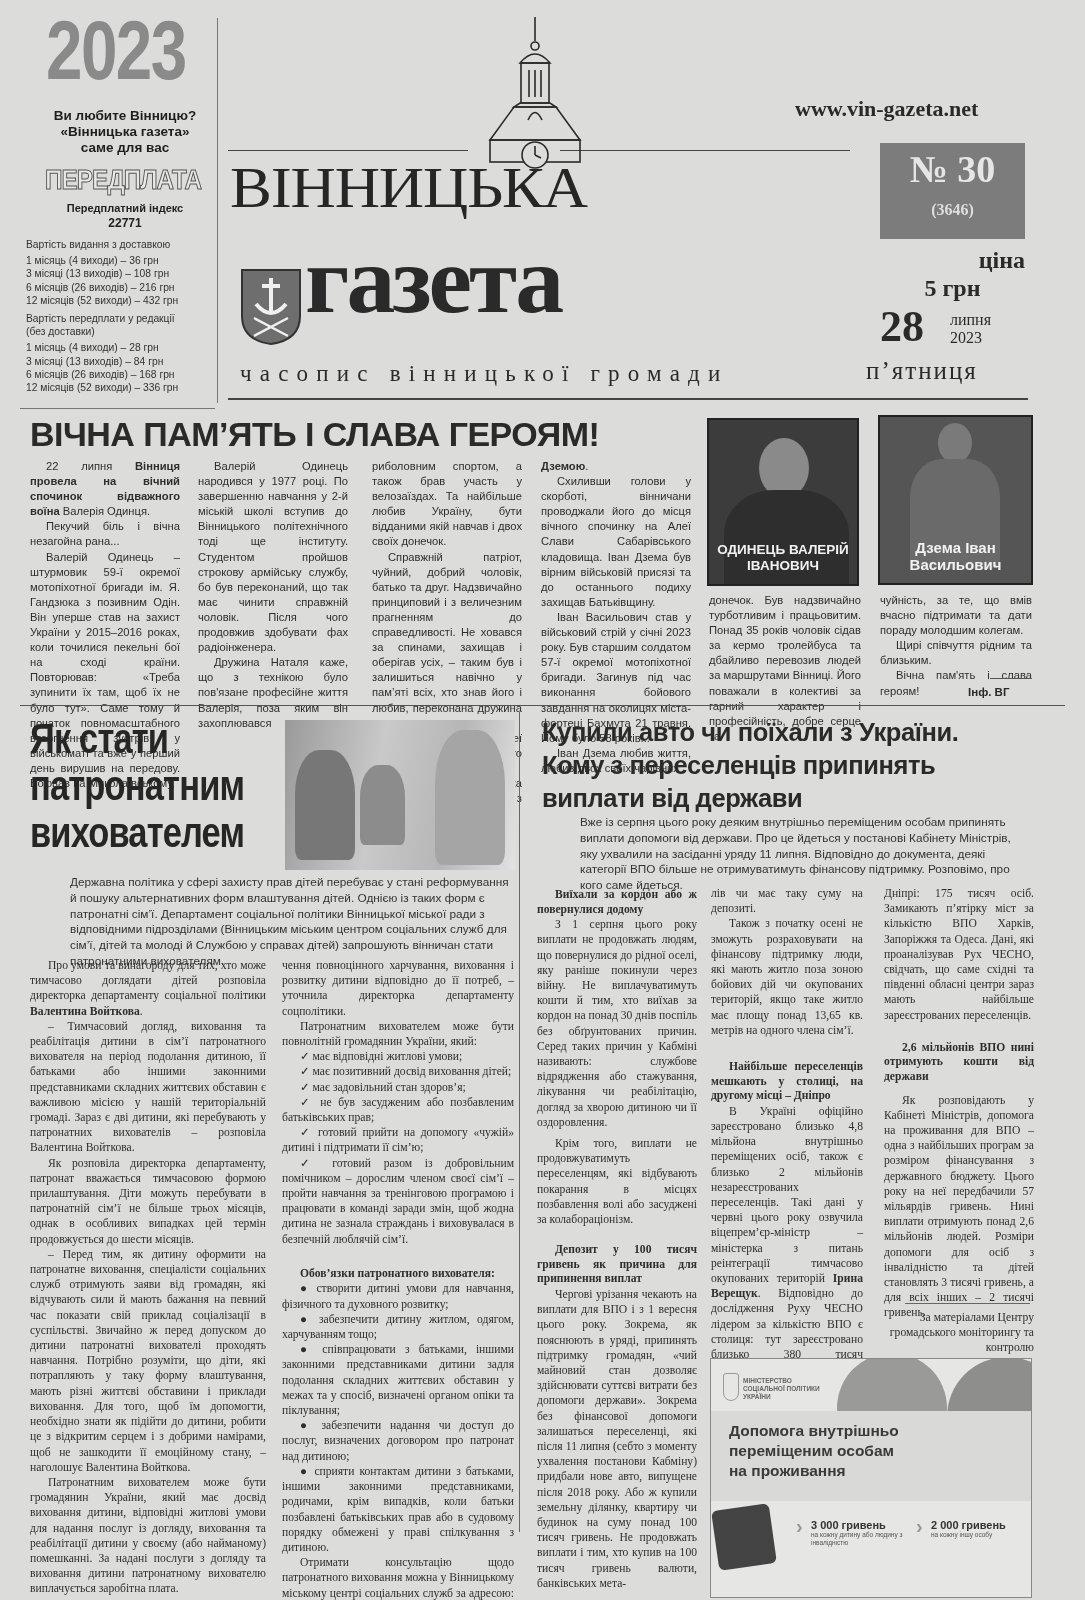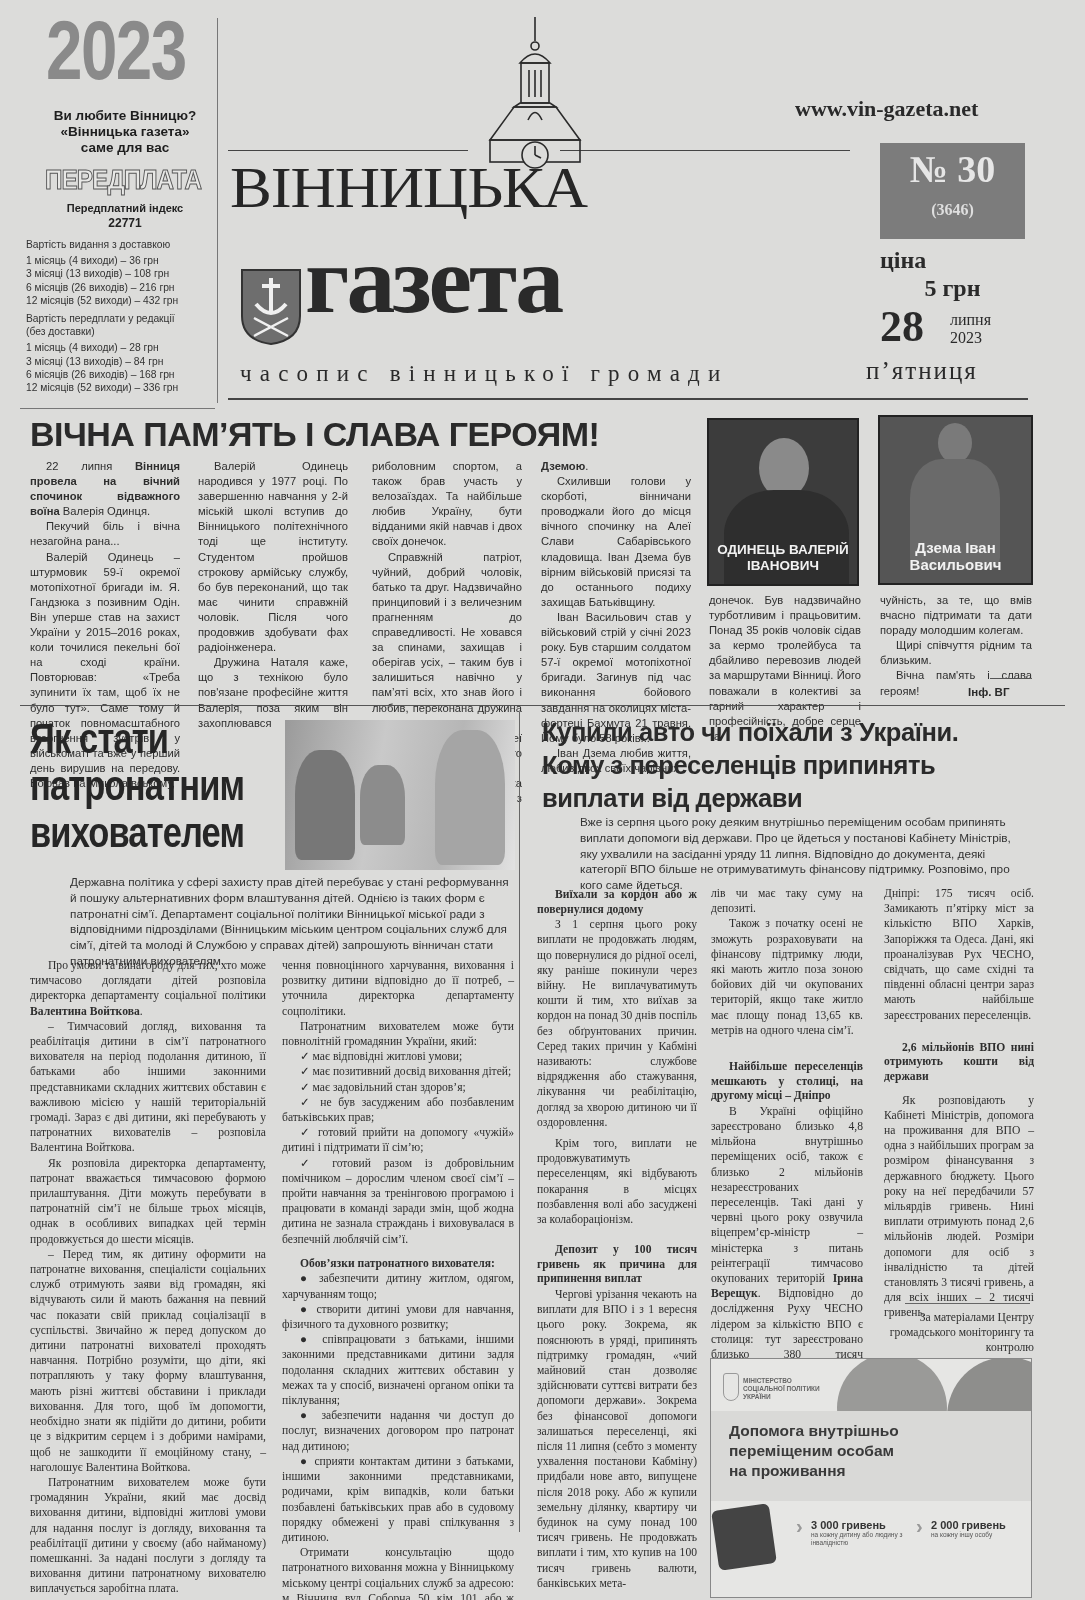--- a/index.html
+++ b/index.html
@@ -22,21 +22,21 @@
   #tower{left:480px;top:15px;width:110px;height:155px}
   #title1{left:230px;top:160px;font:56px/1 "Liberation Serif",serif;color:#262626;letter-spacing:-1px;transform:scaleX(1.12);transform-origin:left top;white-space:nowrap}
   #title2{left:305px;top:232px;font:bold 96px/1 "Liberation Serif",serif;color:#2a2a2a;letter-spacing:-3px;transform:scaleX(1.02);transform-origin:left top;white-space:nowrap}
   #coat{left:240px;top:268px;width:62px;height:78px}
   #tagline{left:240px;top:362px;font:23px/1 "Liberation Serif",serif;letter-spacing:8.2px;color:#2a2a2a;white-space:nowrap}
   #weekday{left:866px;top:358px;font:25px/1 "Liberation Serif",serif;letter-spacing:2px;color:#2a2a2a}
   #site{left:795px;top:98px;font:bold 22px/1 "Liberation Serif",serif;color:#2a2a2a}
   #issue-box{left:880px;top:143px;width:145px;height:96px;background:#7c7c7c}
   #issue-no{left:880px;top:150px;width:145px;text-align:center;font:bold 38px/1 "Liberation Serif",serif;color:#e6e6e6}
   #issue-total{left:880px;top:202px;width:145px;text-align:center;font:bold 16px/1 "Liberation Serif",serif;color:#dedede}
-  #price-label{left:880px;top:248px;width:145px;text-align:left;font:bold 24px/1 "Liberation Serif",serif;color:#2a2a2a}
+  #price-label{left:880px;top:248px;width:145px;text-align:right;font:bold 24px/1 "Liberation Serif",serif;color:#2a2a2a}
   #price-val{left:880px;top:276px;width:145px;text-align:center;font:bold 24px/1 "Liberation Serif",serif;color:#2a2a2a}
   #day{left:880px;top:305px;font:bold 44px/1 "Liberation Serif",serif;color:#2a2a2a}
   #month{left:950px;top:312px;font:16px/1 "Liberation Serif",serif;color:#2a2a2a}
   #myear{left:950px;top:330px;font:16px/1 "Liberation Serif",serif;color:#2a2a2a}
   #mast-under{left:228px;top:398px;width:800px;height:2px;background:#444}
   
   #hero-title{left:30px;top:418px;font:bold 33px/1 "Liberation Sans",sans-serif;color:#2a2a2a;letter-spacing:-.5px;white-space:nowrap;transform:scaleX(1.03);transform-origin:left top}
   .col{font-size:11.2px;line-height:15.1px;color:#2e2e2e;text-align:justify;hyphens:manual}
   .col p{text-indent:16px}
   .col p.noi{text-indent:0}
@@ -219,23 +219,23 @@
 </div>
 <div class="abs sc" style="left:282px;top:958px;width:232px">
   <p class="noi">чення повноцінного харчування, виховання і розвитку дитини відповідно до її потреб, – уточнила директорка департаменту соцполітики.</p>
   <p>Патронатним вихователем може бути повнолітній громадянин України, який:</p>
   <p>✓ має відповідні житлові умови;</p>
   <p>✓ має позитивний досвід виховання дітей;</p>
   <p>✓ має задовільний стан здоров’я;</p>
   <p>✓ не був засудженим або позбавленим батьківських прав;</p>
   <p>✓ готовий прийти на допомогу «чужій» дитині і підтримати її сім’ю;</p>
   <p>✓ готовий разом із добровільним помічником – дорослим членом своєї сім’ї – пройти навчання за тренінговою програмою і працювати в команді заради змін, щоб жодна дитина не зазнала страждань і виховувалася в безпечній люблячій сім’ї.</p>
-  <p class="sub" style="margin-top:10px">Обов’язки патронатного вихователя:</p>
+  <p class="sub" style="margin-top:20px">Обов’язки патронатного вихователя:</p>
+  <p>● створити дитині умови для навчання, фізичного та духовного розвитку;</p>
   <p>● забезпечити дитину житлом, одягом, харчуванням тощо;</p>
-  <p>● створити дитині умови для навчання, фізичного та духовного розвитку;</p>
   <p>● співпрацювати з батьками, іншими законними представниками дитини задля подолання складних життєвих обставин у межах та у спосіб, визначені органом опіки та піклування;</p>
   <p>● забезпечити надання чи доступ до послуг, визначених договором про патронат над дитиною;</p>
   <p>● сприяти контактам дитини з батьками, іншими законними представниками, родичами, крім випадків, коли батьки позбавлені батьківських прав або в судовому порядку обмежені у праві спілкування з дитиною.</p>
   <p><span>Отримати консультацію щодо патронатного виховання можна у Вінницькому міському центрі соціальних служб за адресою: м. Вінниця, вул. Соборна, 50, кім. 101, або ж за телефоном</span> .</p>
 
 </div>
 
 <div id="vsep1" class="abs"></div>
 
 <div id="vpo-title" class="abs">

